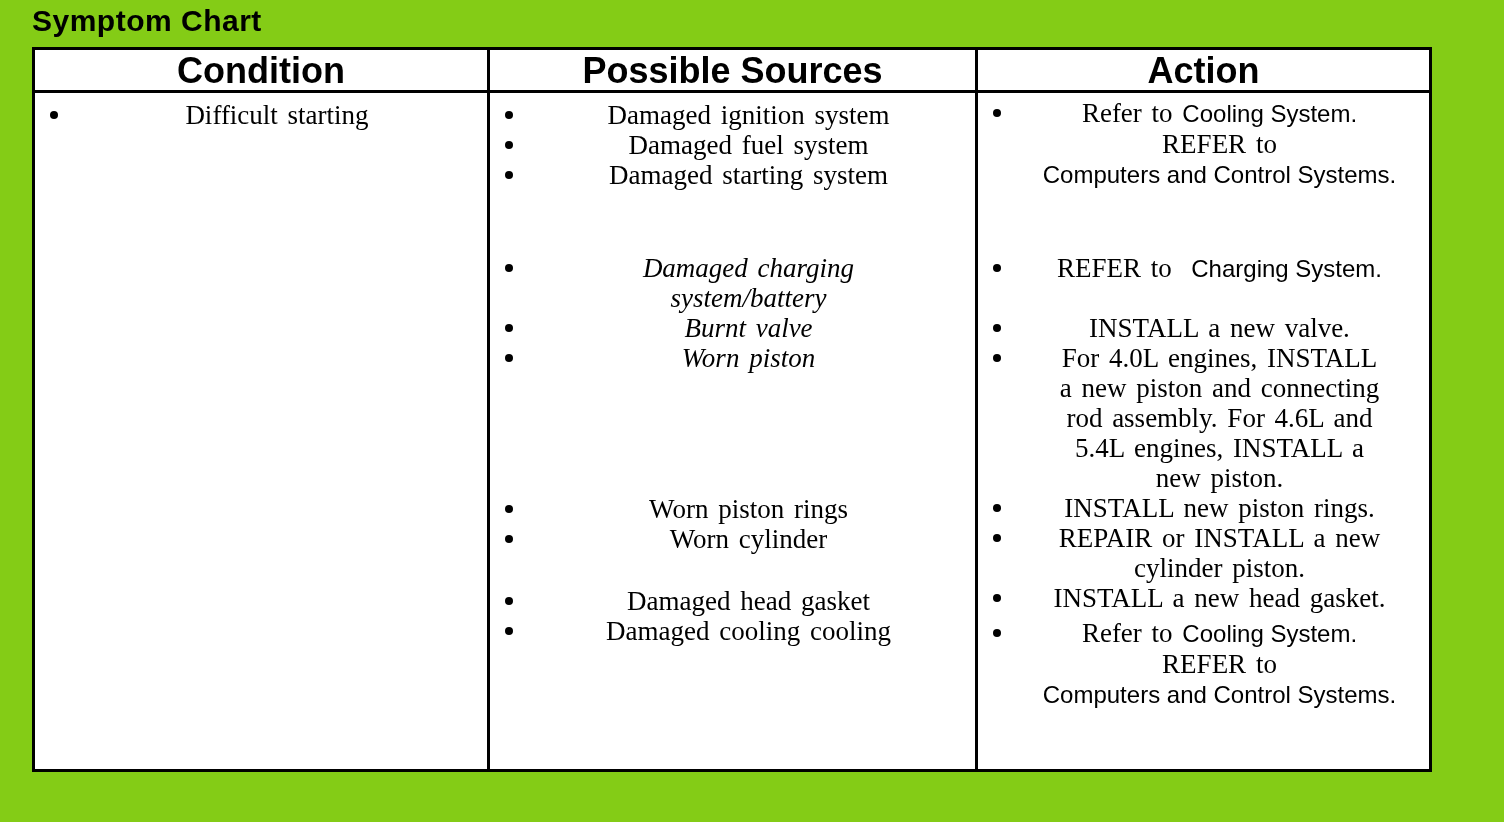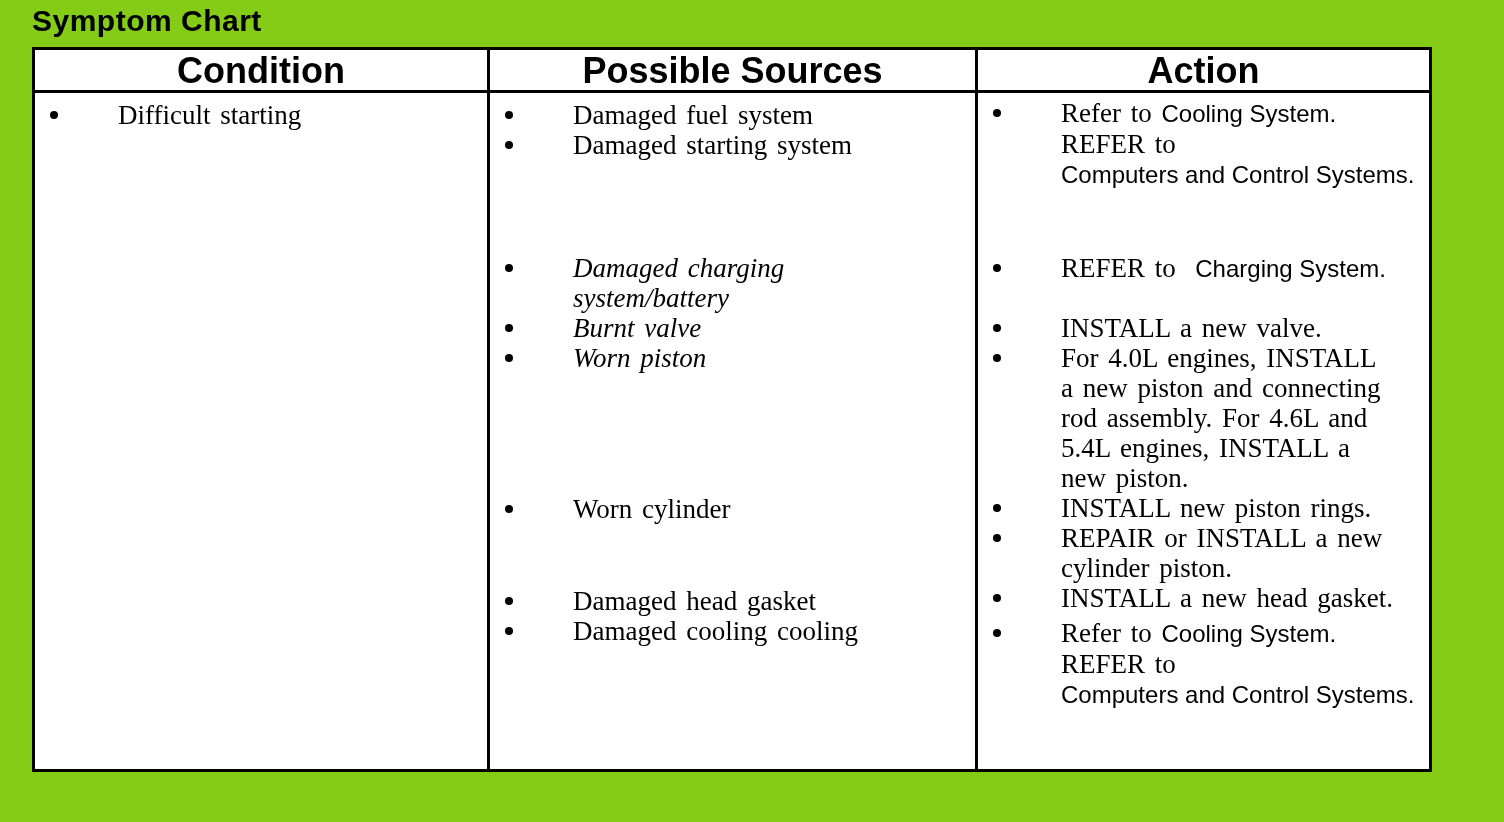--- a/index.html
+++ b/index.html
@@ -69,25 +69,26 @@
   .cell + .cell {
     border-left: 3px solid #000000;
   }
   .grp {
     position: absolute;
     left: 0;
     right: 2px;
   }
   .it {
     position: relative;
-    padding-left: 83px;
+    padding-left: 34px;
     font-family: "Liberation Serif", serif;
     font-size: 27px;
     line-height: 30px;
     word-spacing: 3px;
+    text-align: center;
   }
   .it .bullet {
     position: absolute;
     left: 15px;
     top: 11px;
     width: 8px;
     height: 8px;
     border-radius: 50%;
     background: #000000;
   }
@@ -127,20 +128,26 @@
                 <div class="line"><span class="font-serif">Difficult starting</span></div>
               </div>
             </div>
           </div>
         </div>
       <div class="cell">
           <div class="grp" style="top: 7px;">
             <div class="it">
               <span class="bullet"></span>
               <div class="txt">
+                <div class="line"><span class="font-serif">Damaged ignition system</span></div>
+              </div>
+            </div>
+            <div class="it">
+              <span class="bullet"></span>
+              <div class="txt">
                 <div class="line"><span class="font-serif">Damaged fuel system</span></div>
               </div>
             </div>
             <div class="it">
               <span class="bullet"></span>
               <div class="txt">
                 <div class="line"><span class="font-serif">Damaged starting system</span></div>
               </div>
             </div>
           </div>
@@ -159,20 +166,26 @@
               </div>
             </div>
             <div class="it">
               <span class="bullet"></span>
               <div class="txt">
                 <div class="line"><span class="font-serif">Worn piston</span></div>
               </div>
             </div>
           </div>
           <div class="grp" style="top: 401px;">
+            <div class="it">
+              <span class="bullet"></span>
+              <div class="txt">
+                <div class="line"><span class="font-serif">Worn piston rings</span></div>
+              </div>
+            </div>
             <div class="it">
               <span class="bullet"></span>
               <div class="txt">
                 <div class="line"><span class="font-serif">Worn cylinder</span></div>
               </div>
             </div>
           </div>
           <div class="grp" style="top: 493px;">
             <div class="it">
               <span class="bullet"></span>

